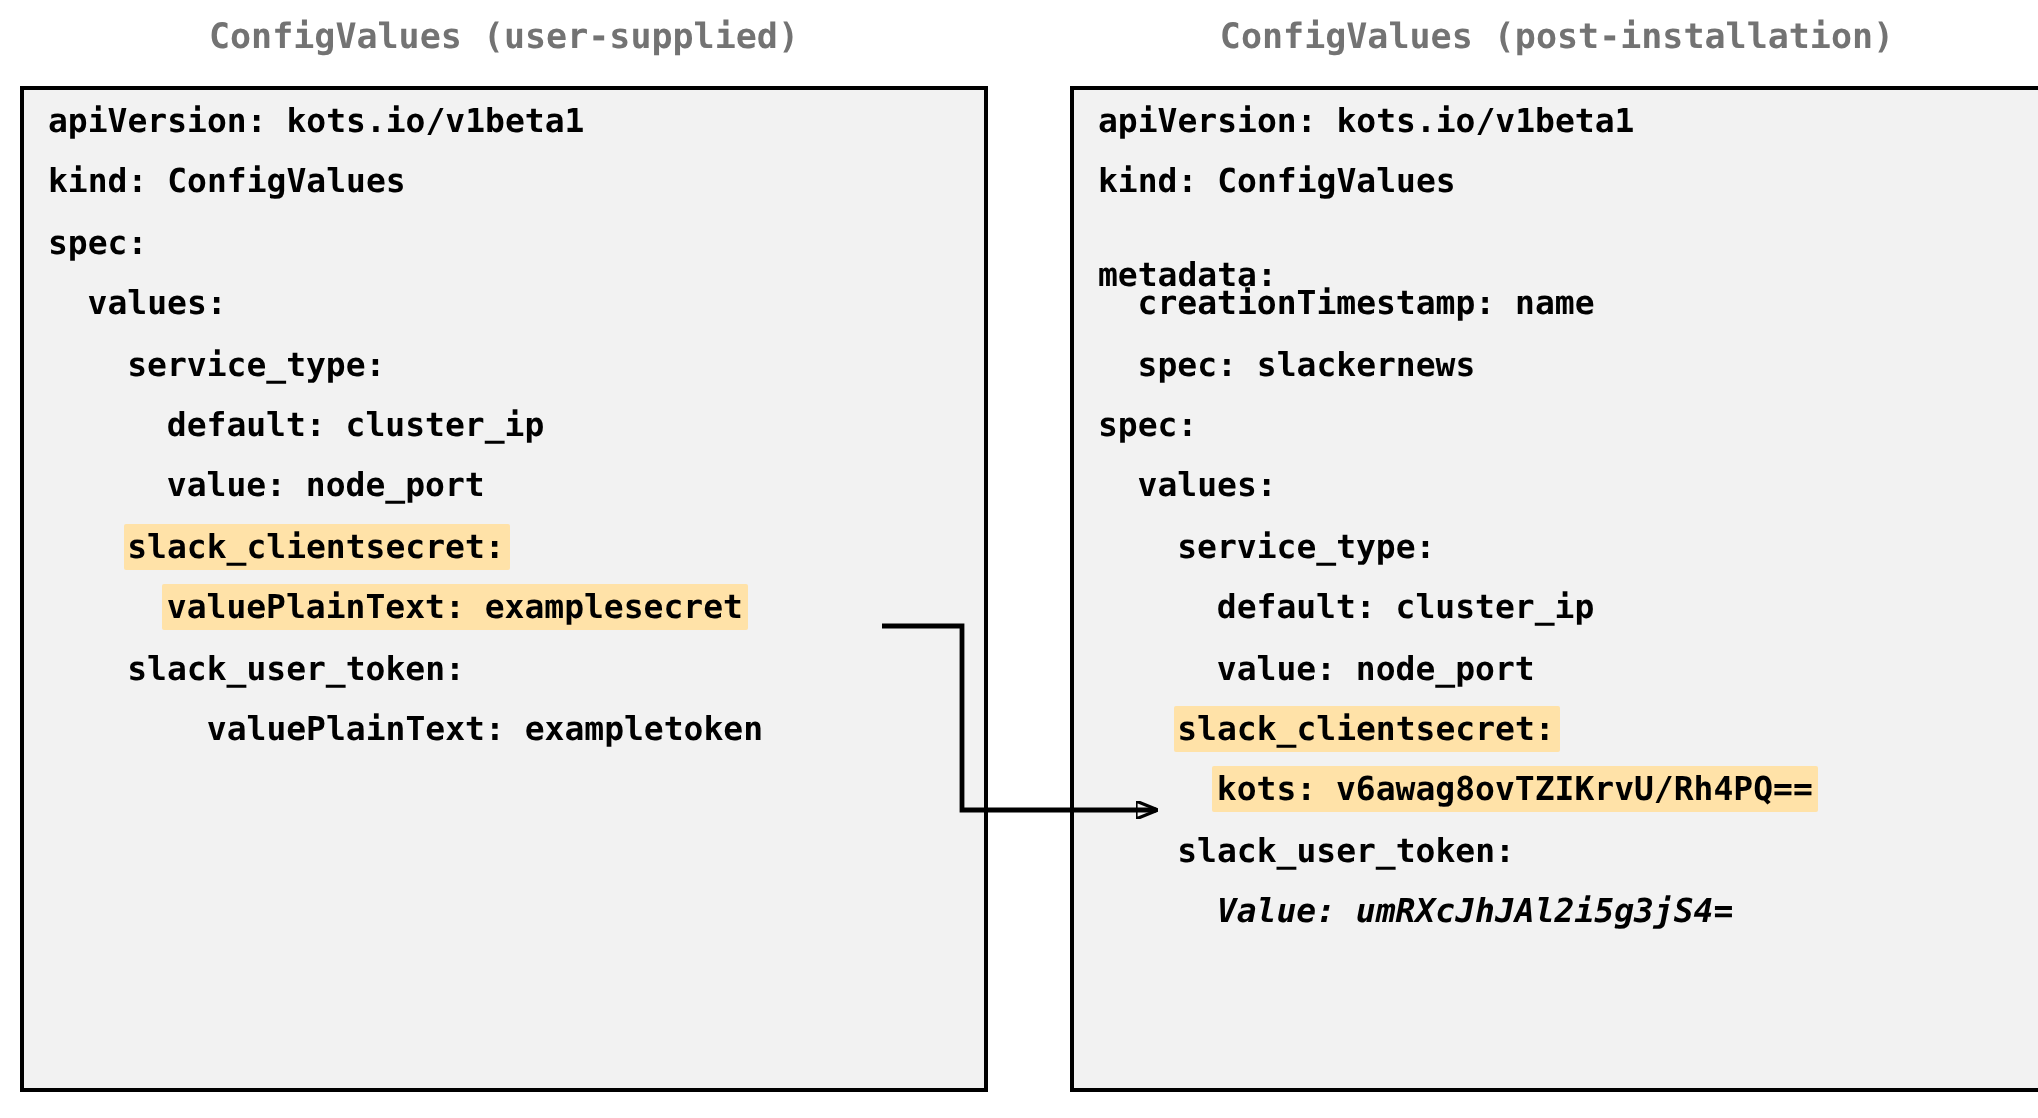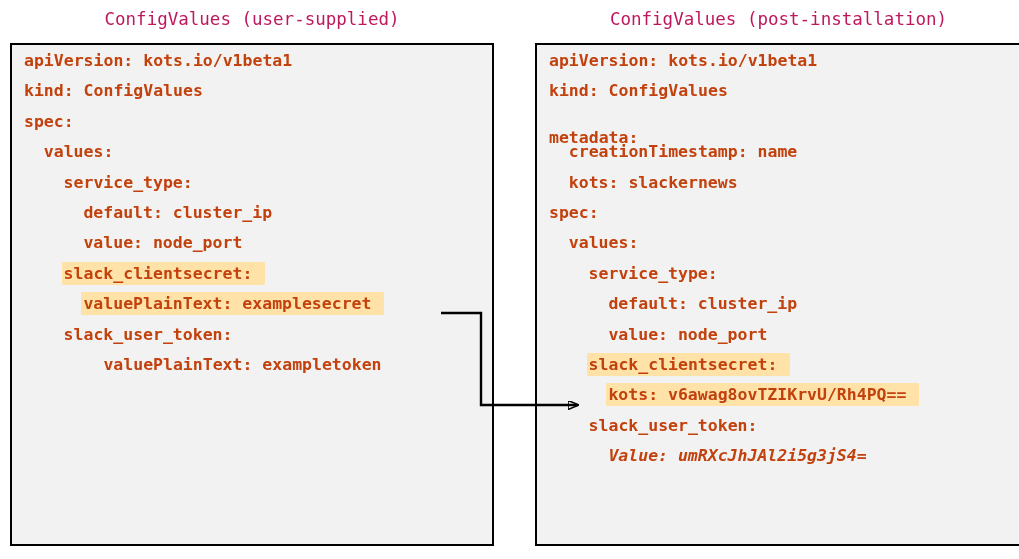--- a/index.html
+++ b/index.html
@@ -19,22 +19,22 @@
   .panel-wrap {
     position: absolute;
     top: 0;
   }
   .panel-wrap.left  { left: 10px;  width: 484px; }
   .panel-wrap.right { left: 535px; width: 487px; }
 
   .panel-title {
     font-family: "DejaVu Sans Mono", "Liberation Mono", monospace;
     font-size: 17.5px;
-    font-weight: normal;
-    color: #be185d;
+    font-weight: bold;
+    color: #737373;
     text-align: center;
     letter-spacing: 0px;
     line-height: 1;
     padding-top: 11px;
     height: 22px;
     white-space: pre;
   }
 
   .panel-box {
     position: absolute;
@@ -56,27 +56,27 @@
 
   .code-line {
     position: absolute;
     left: 12px;
     height: 26px;
     line-height: 26px;
     white-space: pre;
     font-family: "DejaVu Sans Mono", "Liberation Mono", monospace;
     font-size: 16.5px;
     font-weight: bold;
-    color: #c2410c;
+    color: #000000;
     letter-spacing: 0px;
   }
 
   .code-line .hl {
     background: #FFE2A8;
-    padding: 2px 13px 2px 2px;
+    padding: 2px 3px 2px 2px;
     margin: 0 -3px 0 -2px;
     border-radius: 1px;
   }
 
   
   .connector {
     position: absolute;
     left: 0;
     top: 0;
     width: 1019px;
@@ -107,21 +107,21 @@
 </div>
 
 <div class="panel-wrap right">
   <div class="panel-title">ConfigValues (post-installation)</div>
   <div class="panel-box">
     <div class="code-lines" id="right-lines">
         <div class="code-line" style="top: 3px; left: 12px;">apiVersion: kots.io/v1beta1</div>
         <div class="code-line" style="top: 33.4px; left: 12px;">kind: ConfigValues</div>
         <div class="code-line" style="top: 63.8px; left: 12px; margin-top: 16px;">metadata:</div>
         <div class="code-line" style="top: 94.2px; left: 31.8px;">creationTimestamp: name</div>
-        <div class="code-line" style="top: 124.6px; left: 31.8px;">kots: slackernews</div>
+        <div class="code-line" style="top: 124.6px; left: 31.8px;">spec: slackernews</div>
         <div class="code-line" style="top: 155px; left: 12px;">spec:</div>
         <div class="code-line" style="top: 185.4px; left: 31.8px;">values:</div>
         <div class="code-line" style="top: 215.8px; left: 51.6px;">service_type:</div>
         <div class="code-line" style="top: 246.2px; left: 71.4px;">default: cluster_ip</div>
         <div class="code-line" style="top: 276.6px; left: 71.4px;">value: node_port</div>
         <div class="code-line" style="top: 307px; left: 51.6px;"><span class="hl">slack_clientsecret:</span></div>
         <div class="code-line" style="top: 337.4px; left: 71.4px;"><span class="hl">kots: v6awag8ovTZIKrvU/Rh4PQ==</span></div>
         <div class="code-line" style="top: 367.8px; left: 51.6px;">slack_user_token:</div>
         <div class="code-line" style="top: 398.2px; left: 71.4px; font-style: italic;">Value: umRXcJhJAl2i5g3jS4=</div>
       </div>

